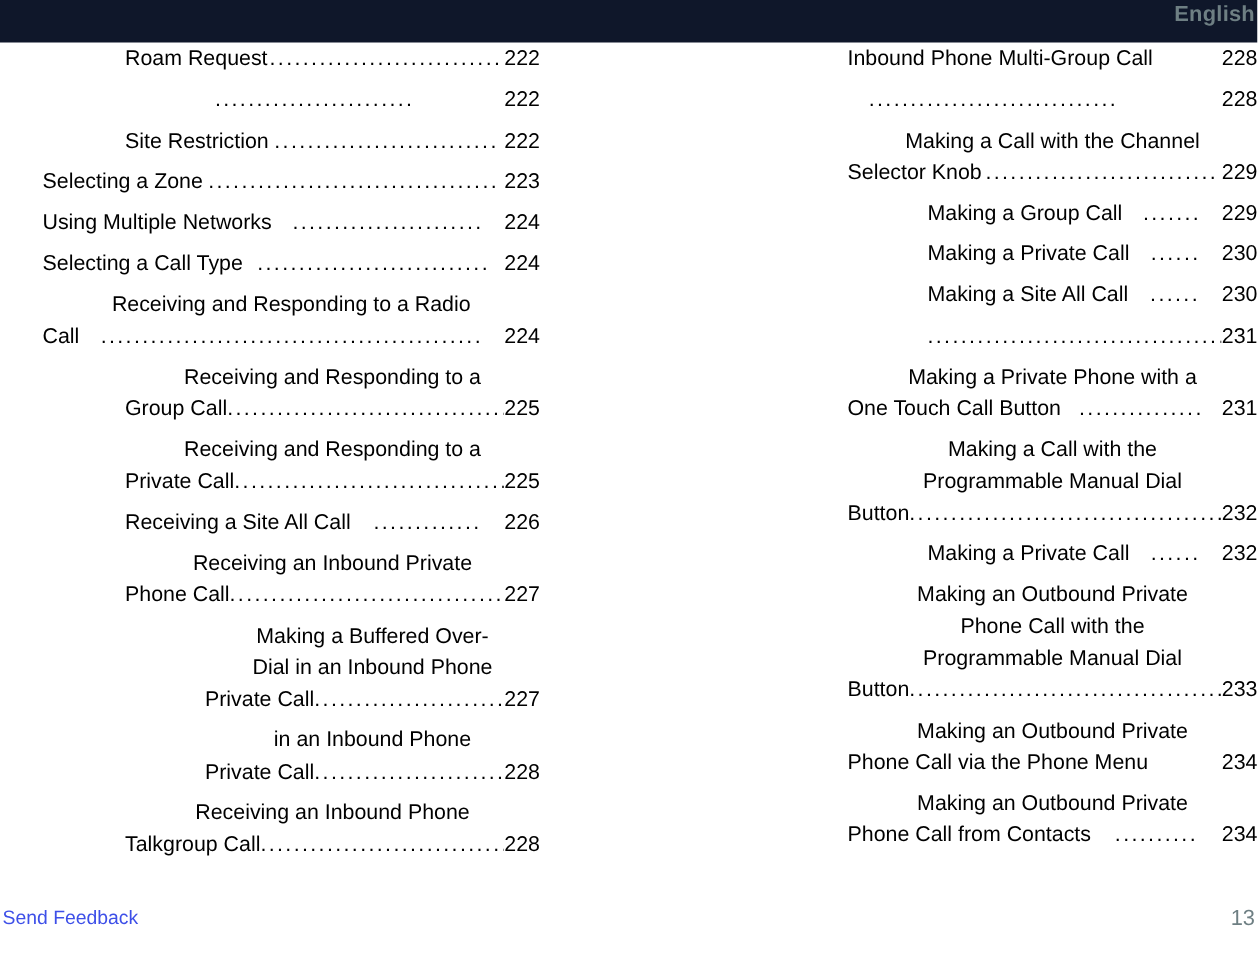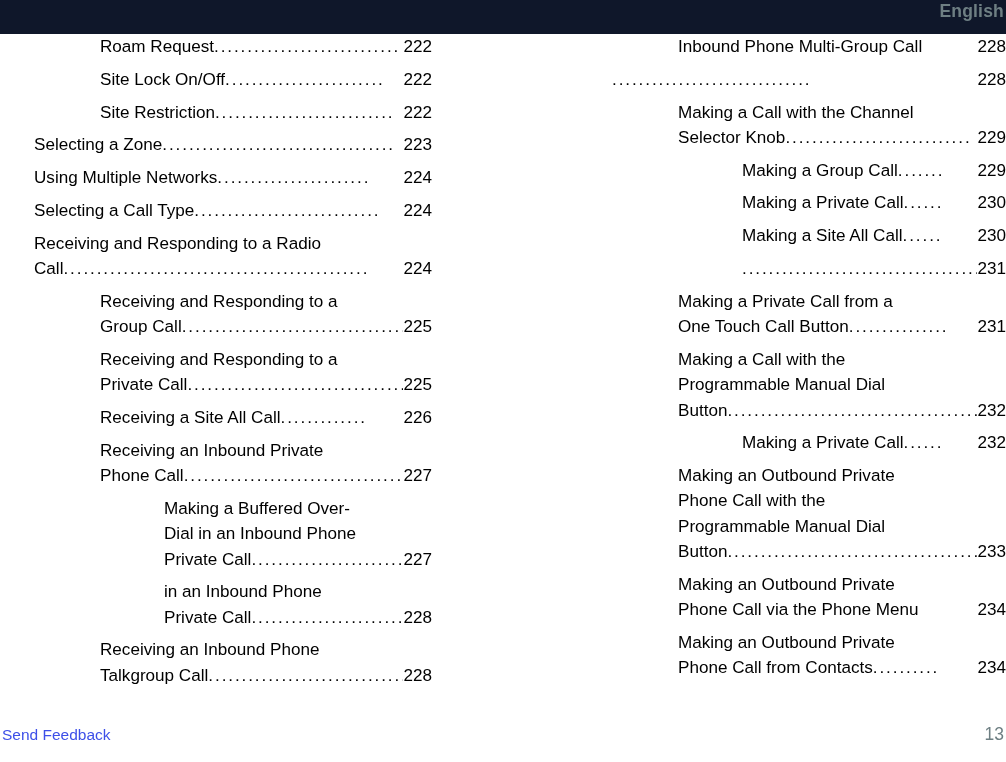--- a/index.html
+++ b/index.html
@@ -49,20 +49,21 @@
   }
   #toc-column-left  { left: 34px;  width: 398px; }
   #toc-column-right { left: 612px; width: 394px; }
 
   .toc-entry {
     font-size: 17.1px;
     line-height: 25.3px;
     color: #000000;
     margin-bottom: 7.5px;
     position: relative;
+    text-align: center;
   }
   .toc-entry.lvl-0 { margin-left: 0px;   }
   .toc-entry.lvl-1 { margin-left: 66px;  }
   .toc-entry.lvl-2 { margin-left: 130px; }
 
   .toc-line {
     display: block;
     white-space: nowrap;
   }
   
@@ -122,21 +123,20 @@
   <div class="toc-column" id="toc-column-left">
       <div class="toc-entry lvl-1">
         <div class="toc-line has-leader">
           <span class="toc-title-part">Roam Request</span>
           <span class="leader">............................</span>
           <span class="page-num">222</span>
         </div>
       </div>
       <div class="toc-entry lvl-1">
         <div class="toc-line has-leader">
-          <span class="toc-title-part">Site Lock On/Off</span>
           <span class="leader">........................</span>
           <span class="page-num">222</span>
         </div>
       </div>
       <div class="toc-entry lvl-1">
         <div class="toc-line has-leader">
           <span class="toc-title-part">Site Restriction</span>
           <span class="leader">...........................</span>
           <span class="page-num">222</span>
         </div>
@@ -272,21 +272,21 @@
         </div>
       </div>
       <div class="toc-entry lvl-2">
         <div class="toc-line has-leader">
           <span class="toc-title-part"></span>
           <span class="leader">.........................................</span>
           <span class="page-num">231</span>
         </div>
       </div>
       <div class="toc-entry lvl-1">
-        <div class="toc-line">Making a Private Call from a</div>
+        <div class="toc-line">Making a Private Phone with a</div>
         <div class="toc-line has-leader">
           <span class="toc-title-part">One Touch Call Button</span>
           <span class="leader">...............</span>
           <span class="page-num">231</span>
         </div>
       </div>
       <div class="toc-entry lvl-1">
         <div class="toc-line">Making a Call with the</div>
         <div class="toc-line">Programmable Manual Dial</div>
         <div class="toc-line has-leader">

